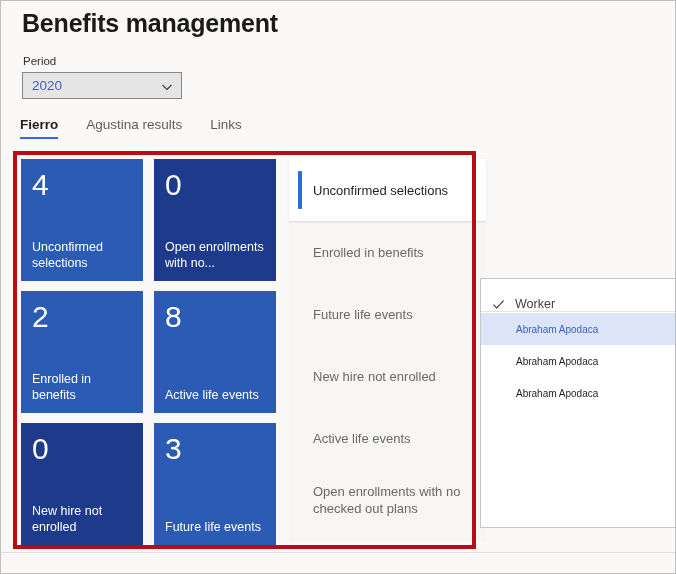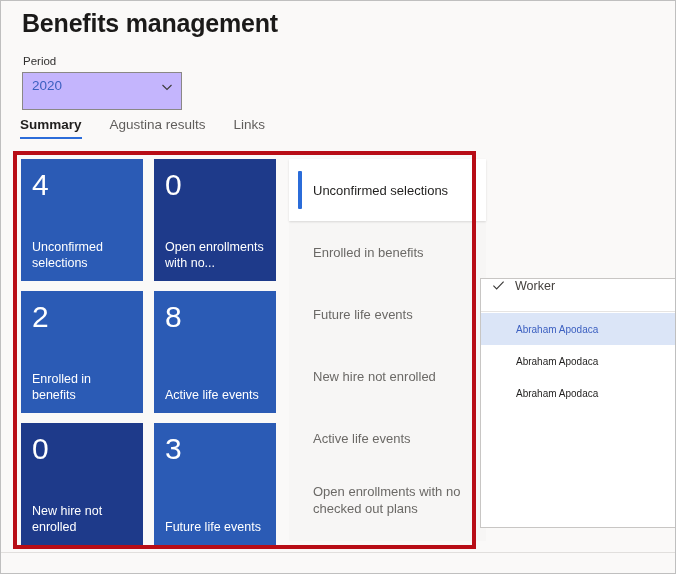--- a/index.html
+++ b/index.html
@@ -42,24 +42,24 @@
     top: 54px;
     font-size: 11.5px;
     color: #323130;
   }
 
   .period-select {
     position: absolute;
     left: 21px;
     top: 71px;
     width: 160px;
-    height: 38px;
+    height: 27px;
     box-sizing: border-box;
     border: 1px solid #8a8886;
-    background: #c4b5fd;
+    background: #e5e5e5;
   }
   .period-value {
     position: absolute;
     left: 9px;
     top: 5px;
     font-size: 13.5px;
     color: #3b5fc0;
   }
   .chevron-down-icon {
     position: absolute;
@@ -189,21 +189,21 @@
     width: 196px;
     height: 250px;
     box-sizing: border-box;
     background: #ffffff;
     border: 1px solid #c8c6c4;
     z-index: 50;
   }
   .worker-header {
     height: 32px;
     display: flex;
-    align-items: flex-start;
+    align-items: flex-end;
     border-bottom: 1px solid #e6e4e2;
     font-size: 12.5px;
     color: #44413e;
   }
   .check-icon {
     width: 34px;
     display: flex;
     justify-content: center;
     align-items: center;
     color: #3b3a39;
@@ -246,21 +246,21 @@
   <div class="period-select">
     <span class="period-value">2020</span>
     <span class="chevron-down-icon">
       <svg viewBox="0 0 12 12" width="12" height="12" aria-hidden="true">
         <path d="M1.5 4 L6 8.5 L10.5 4" fill="none" stroke="#3b3a39" stroke-width="1.1"></path>
       </svg>
     </span>
   </div>
 
   <div class="tabs">
-    <div class="tab active">Summary</div>
+    <div class="tab active">Fierro</div>
     <div class="tab">Agustina results</div>
     <div class="tab">Links</div>
   </div>
 
   <div class="tiles">
     <div class="tile" style="background: rgb(43, 91, 181);">
       <div class="tile-count">4</div>
       <div class="tile-label">Unconfirmed selections</div>
     </div>
     <div class="tile" style="background: rgb(30, 58, 138);">

